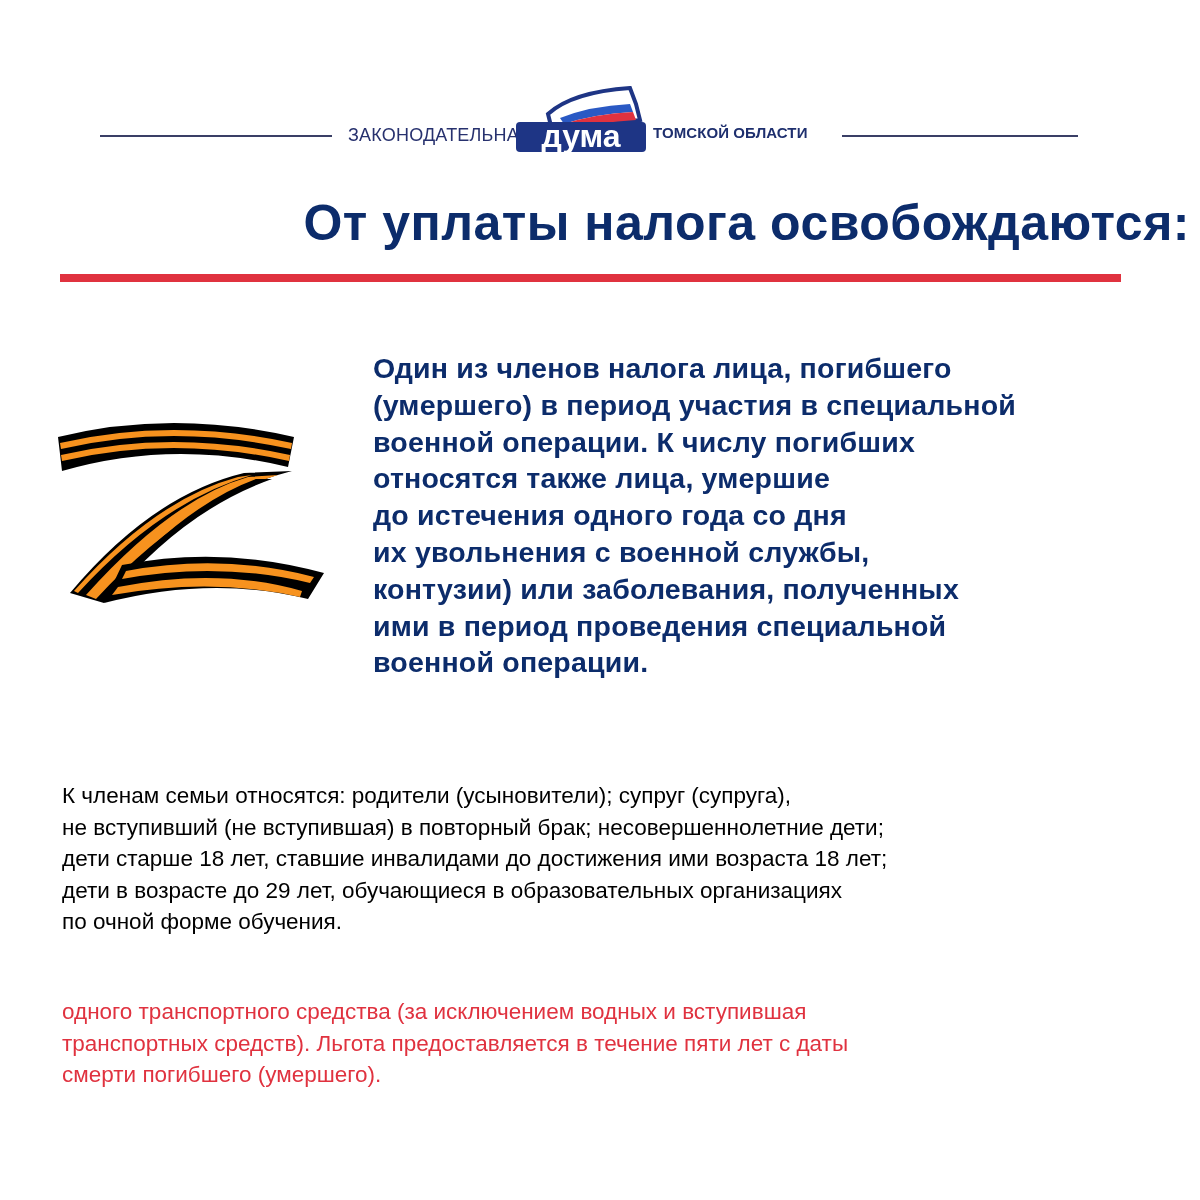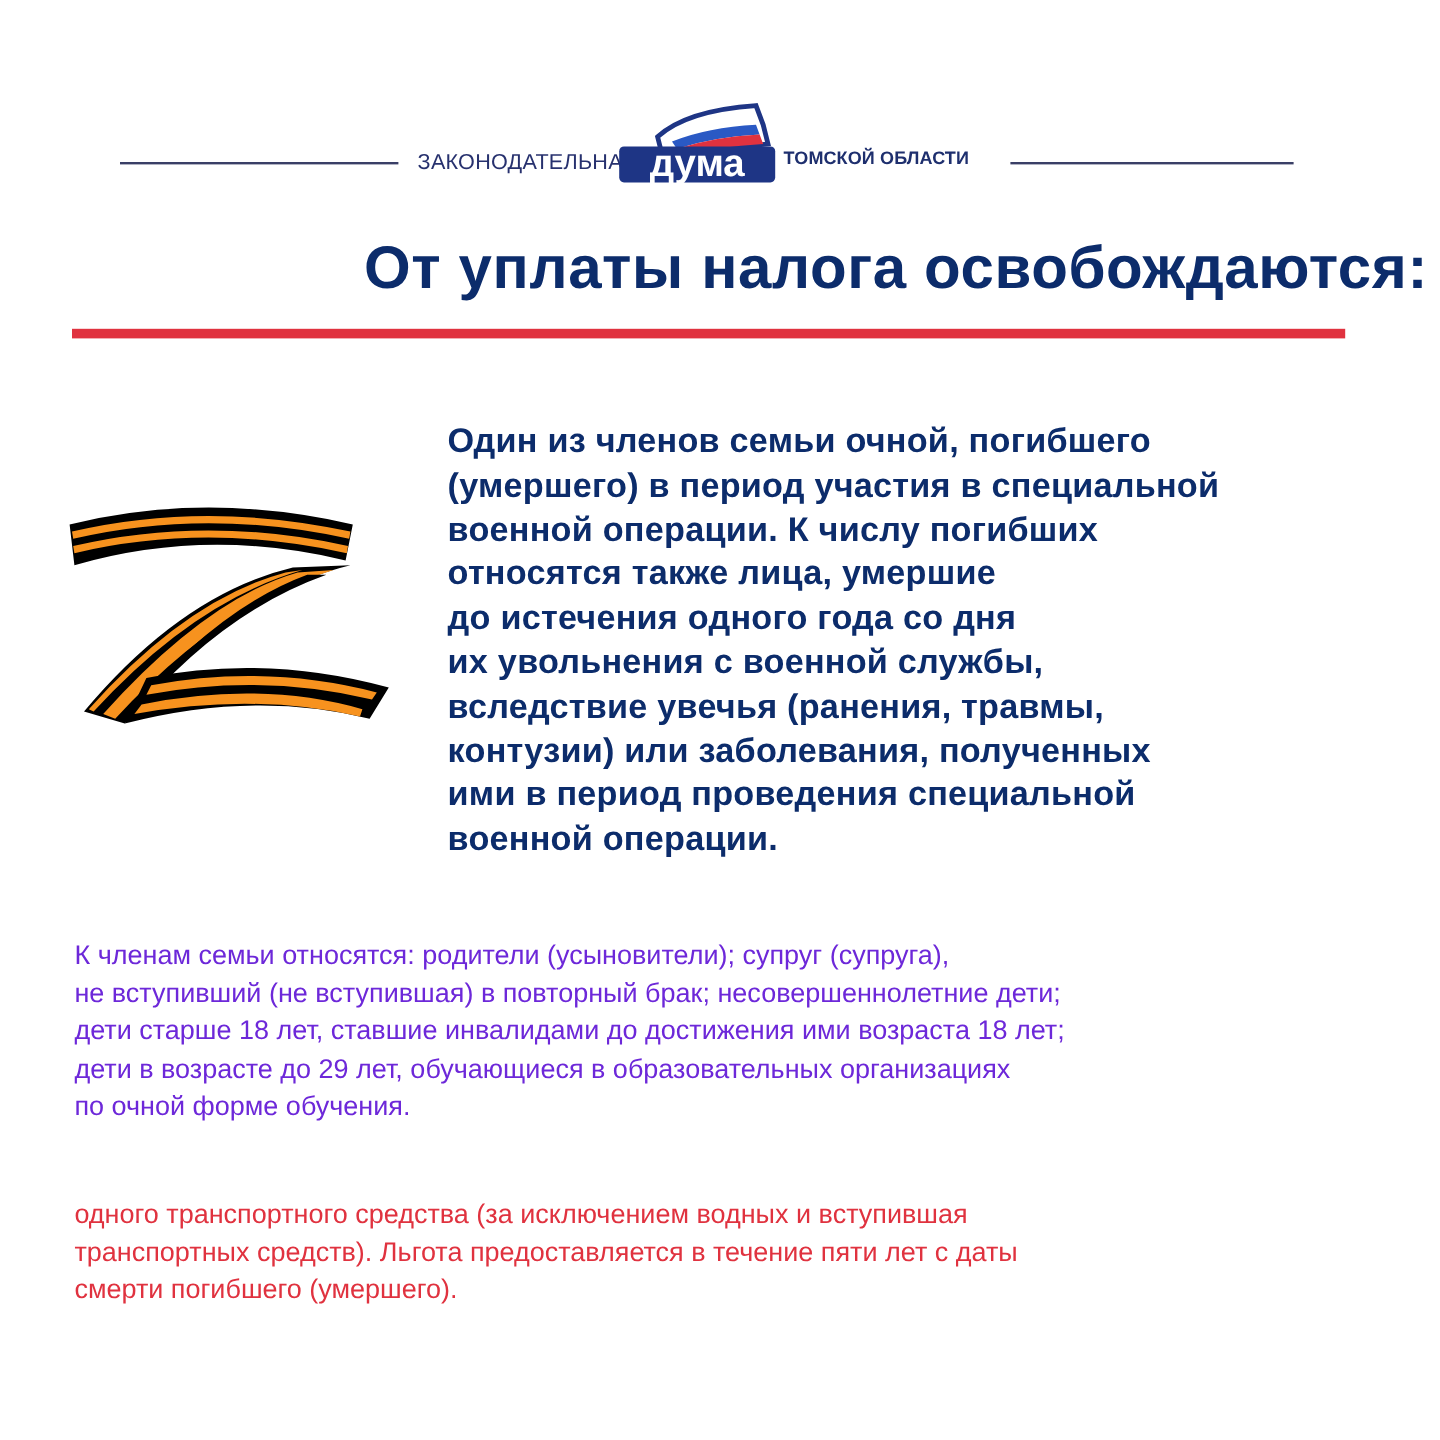--- a/index.html
+++ b/index.html
@@ -24,21 +24,21 @@
     font-size: 50px; font-weight: bold; color: #0c2c6b; letter-spacing: 0.5px; white-space: nowrap;
   }
   .red-bar { position: absolute; left: 60px; top: 274px; width: 1061px; height: 8px; background: #e0323f; }
   .ribbon { position: absolute; left: 52px; top: 415px; width: 280px; height: 190px; }
   .main-text {
     position: absolute; left: 373px; top: 350px; width: 780px; font-size: 28.5px; font-weight: bold;
     color: #0c2c6b; line-height: 36.8px; letter-spacing: 0.2px;
   }
   .main-text span, .family-text span, .benefit-text span { display: block; white-space: nowrap; }
   .family-text {
-    position: absolute; left: 62px; top: 780px; width: 1100px; font-size: 22.5px; color: #6d28d9;
+    position: absolute; left: 62px; top: 780px; width: 1100px; font-size: 22.5px; color: #000000;
     line-height: 31.6px;
   }
   .benefit-text {
     position: absolute; left: 62px; top: 996px; width: 1100px; font-size: 22.5px; color: #e0323f;
     line-height: 31.6px;
   }
 </style>
 </head>
 <body>
 
@@ -81,27 +81,26 @@
   </g>
 
   <g>
     <path d="M70 150 Q170 130 272 158 L256 184 Q160 160 52 188 Z" fill="#000"></path>
     <path d="M74 156 Q170 138 262 162 L258 168 Q166 146 70 164 Z" fill="#f7921e"></path>
     <path d="M66 172 Q166 152 250 176 L248 182 Q160 162 60 180 Z" fill="#f7921e"></path>
   </g>
 </svg>
 
 <div class="main-text">
-  <span>Один из членов семьи очной, погибшего</span>
+  <span>Один из членов налога лица, погибшего</span>
   <span>(умершего) в период участия в специальной</span>
   <span>военной операции. К числу погибших</span>
   <span>относятся также лица, умершие</span>
   <span>до истечения одного года со дня</span>
   <span>их увольнения с военной службы,</span>
-  <span>вследствие увечья (ранения, травмы,</span>
   <span>контузии) или заболевания, полученных</span>
   <span>ими в период проведения специальной</span>
   <span>военной операции.</span>
 </div>
 
 <div class="family-text">
   <span>К членам семьи относятся: родители (усыновители); супруг (супруга),</span>
   <span>не вступивший (не вступившая) в повторный брак; несовершеннолетние дети;</span>
   <span>дети старше 18 лет, ставшие инвалидами до достижения ими возраста 18 лет;</span>
   <span>дети в возрасте до 29 лет, обучающиеся в образовательных организациях</span>

